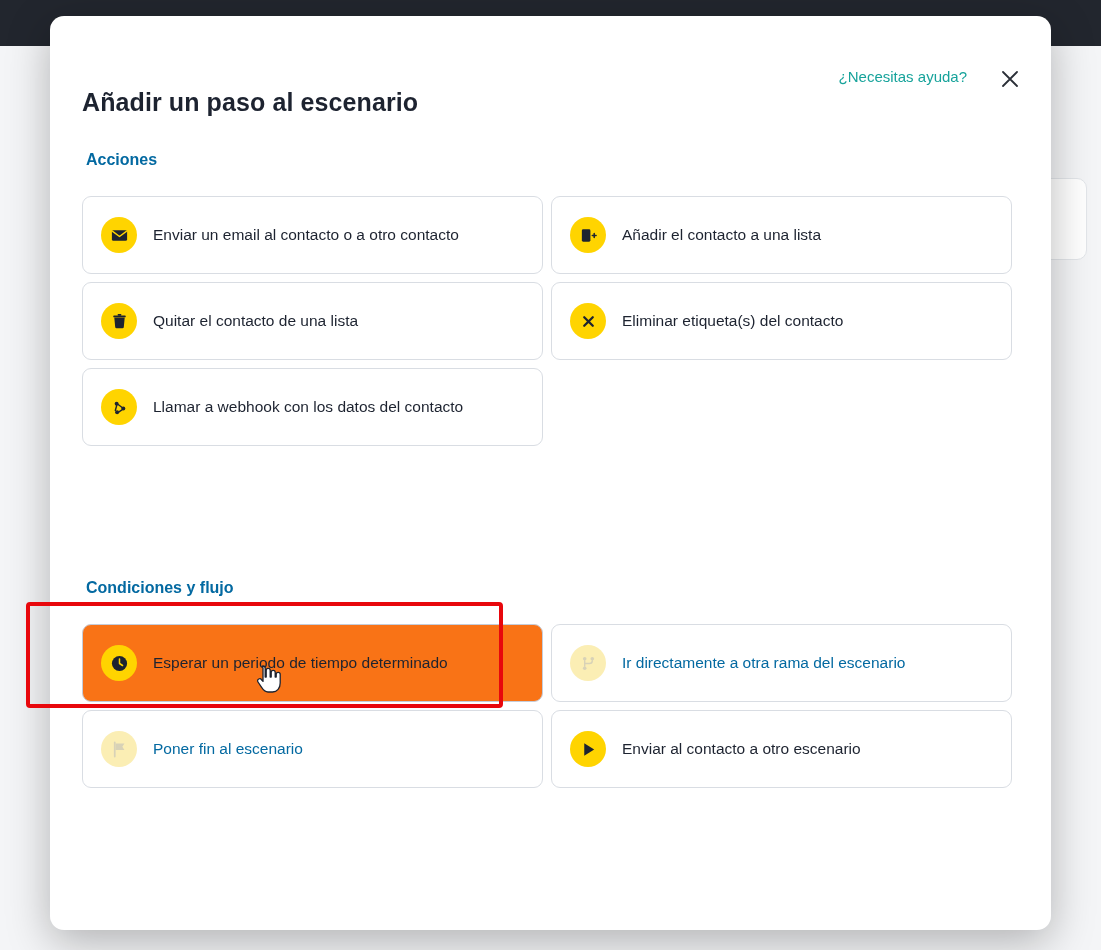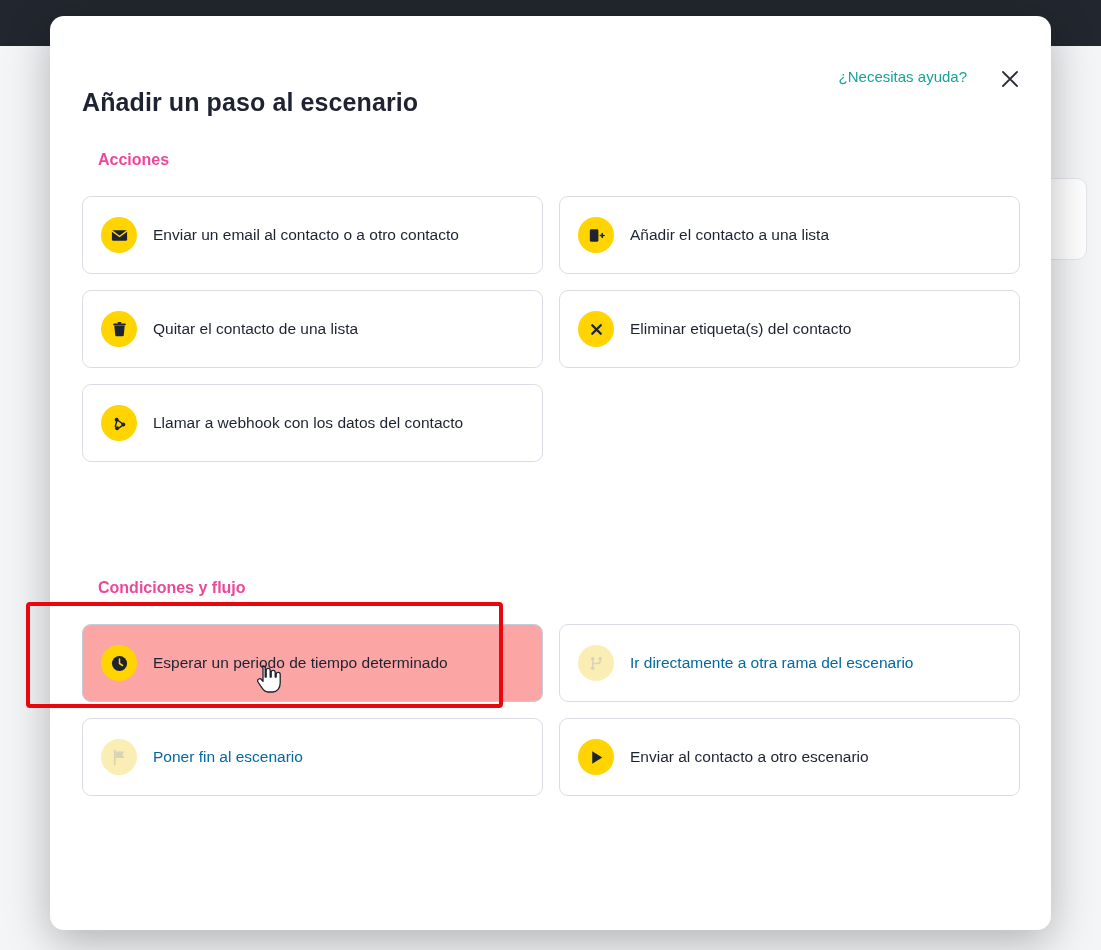--- a/index.html
+++ b/index.html
@@ -72,53 +72,54 @@
     position: absolute;
     left: 32px;
     top: 72px;
     font-size: 25px;
     font-weight: bold;
     color: #1d2330;
     letter-spacing: 0.1px;
   }
   .section-title {
     position: absolute;
-    left: 48px;
+    left: 36px;
     font-size: 16px;
     font-weight: bold;
-    color: #ec4899;
+    color: #0369a1;
   }
   .section-actions { top: 135px; }
   .section-flow { top: 563px; }
 
   .grid {
     position: absolute;
     left: 32px;
     width: 938px;
     display: grid;
     grid-template-columns: 461px 461px;
     column-gap: 16px;
     row-gap: 16px;
+    gap: 8px;
   }
   .grid-actions { top: 180px; }
   .grid-flow { top: 608px; }
 
   .card {
     height: 78px;
     box-sizing: border-box;
     border: 1px solid #d9dde3;
     border-radius: 9px;
     background: #ffffff;
     display: flex;
     align-items: center;
     padding: 0 18px;
     cursor: pointer;
   }
   .card.selected {
-    background: #fca5a5;
+    background: #f97316;
     border-color: #c5ccd9;
   }
   .card.disabled {
     cursor: default;
   }
   .icon {
     flex: 0 0 auto;
     width: 36px;
     height: 36px;
     border-radius: 50%;

